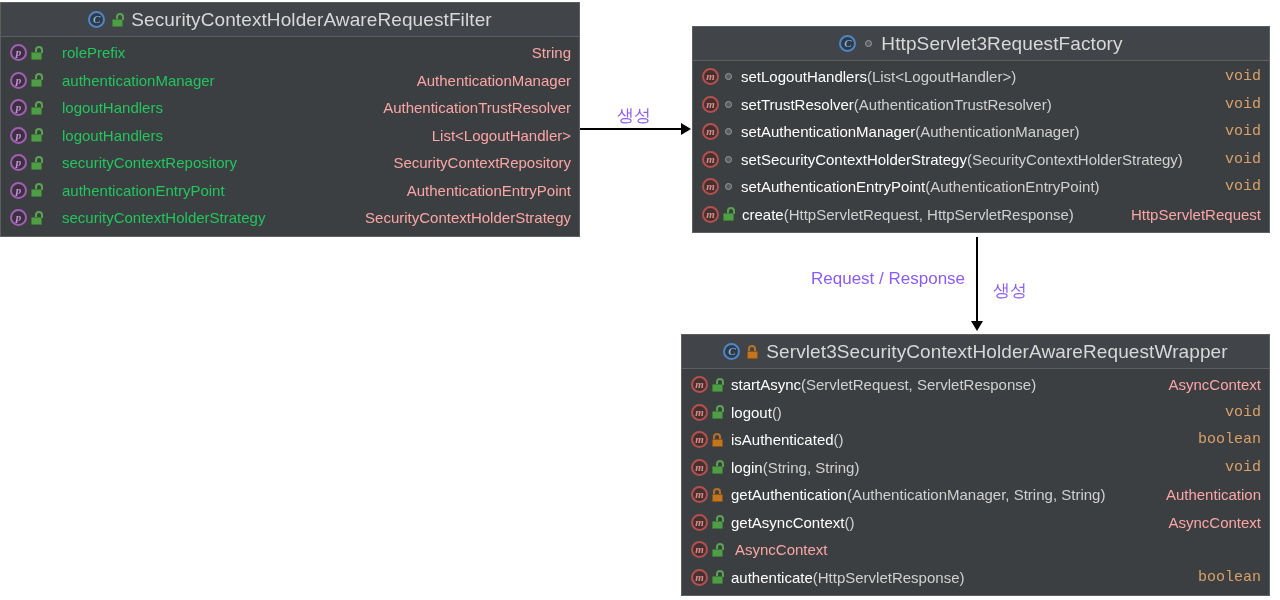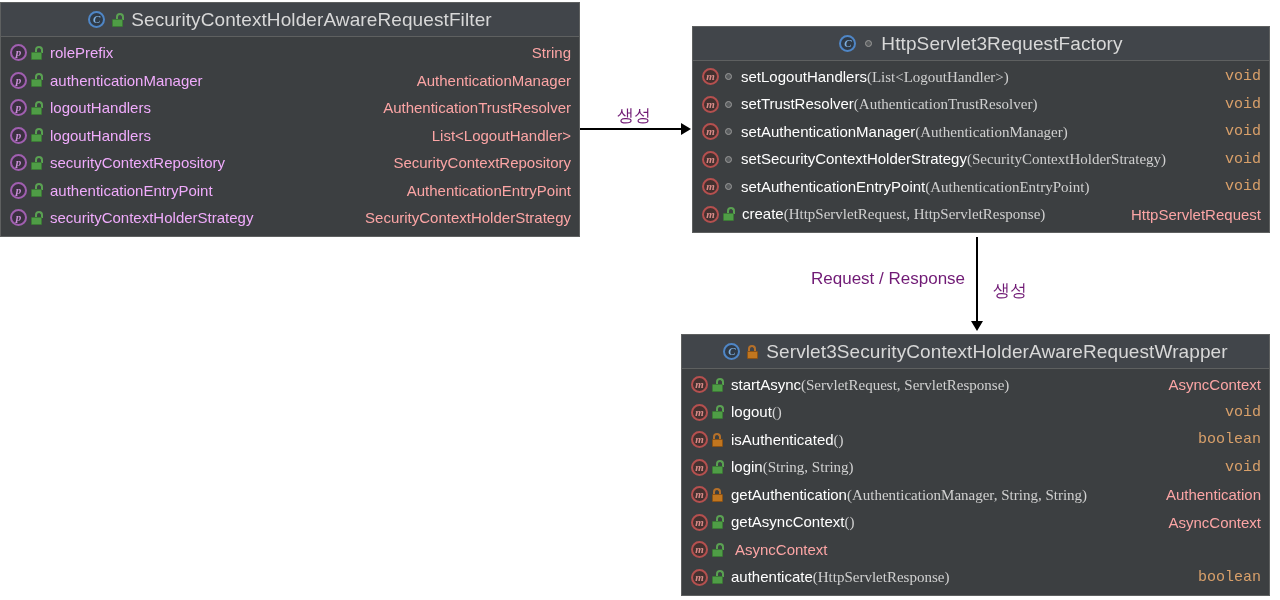--- a/index.html
+++ b/index.html
@@ -76,23 +76,23 @@
     font-size: 15px;
     min-width: 0;
   }
 
   .member-type {
     flex: 0 0 auto;
     font-size: 15px;
     padding-left: 4px;
   }
 
-  .mname-field { color: #f0abfc; }
+  .mname-field { color: #22c55e; margin-left: 12px; }
   .mname-method { color: #ffffff; }
-  .msig { color: #d0d0d0; font-family: Liberation Serif, serif; }
+  .msig { color: #d0d0d0; }
   .type-plain { color: #fca5a5; }
   .type-kw { color: #d9a06a; font-family: Liberation Mono, monospace; }
 
   
   .ico {
     display: inline-block;
     position: relative;
     flex: 0 0 auto;
   }
 
@@ -171,21 +171,21 @@
   }
   .arrow-head-down {
     position: absolute;
     width: 0; height: 0;
     border-left: 6px solid transparent;
     border-right: 6px solid transparent;
     border-top: 10px solid #000000;
   }
   .edge-label {
     position: absolute;
-    color: #701a75;
+    color: #8b5cf6;
     font-size: 17px;
     white-space: nowrap;
   }
 </style>
 </head>
 <body>
 
 <div id="canvas">
 
   <div class="class-box" id="box0" style="left:0px; top:2px; width:580px;">

